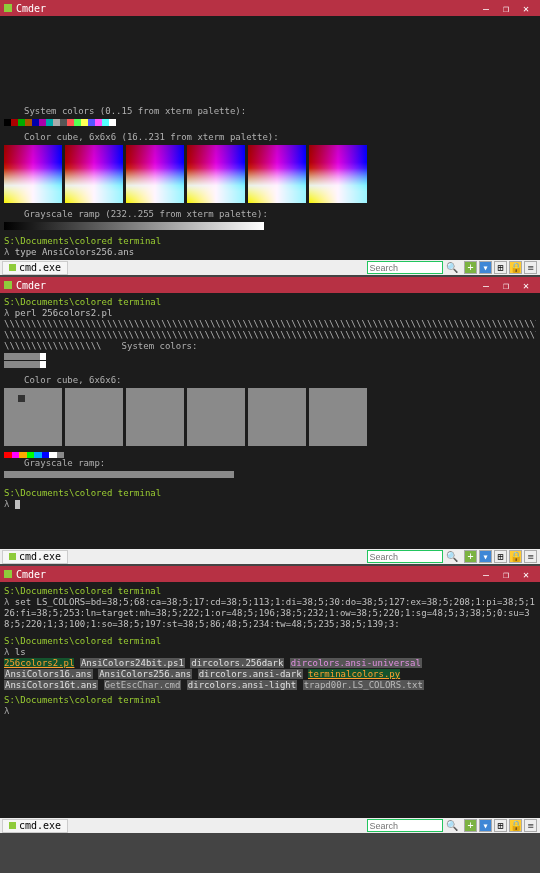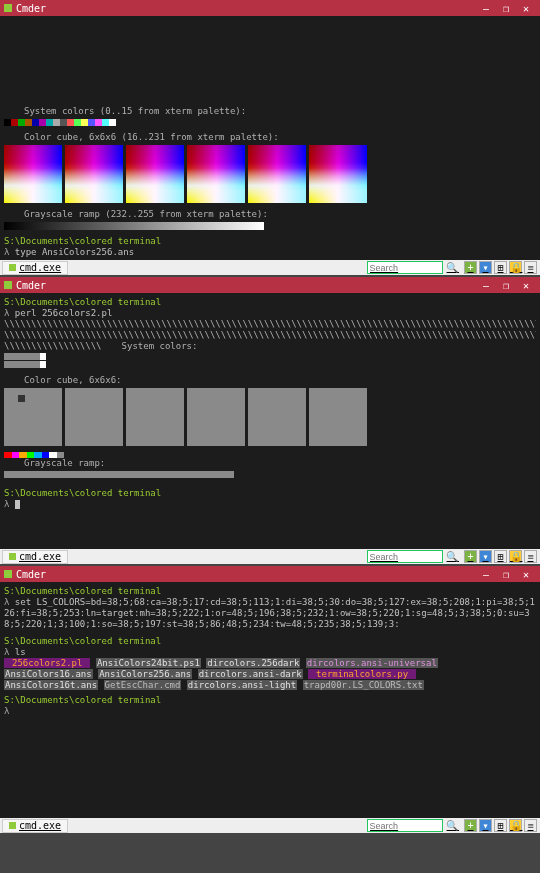--- a/index.html
+++ b/index.html
@@ -21,36 +21,36 @@
   .cube.rainbow { 
     background:
       linear-gradient(135deg, rgba(0,0,0,.4),transparent 60%),
       linear-gradient(90deg,#ff0000,#ff00ff,#0000ff);
   }
   .cube.rainbow::after{content:"";position:absolute;inset:0;background:linear-gradient(0deg,#00ff00 0%,#00ffff 30%,transparent 60%);mix-blend-mode:screen;opacity:.9;}
   .cube.rainbow::before{content:"";position:absolute;inset:0;background:linear-gradient(180deg,transparent 30%,#ffff00 80%);mix-blend-mode:screen;opacity:.6;}
   .cube.gray { background:#8a8a8a; }
   .gray1 { background:linear-gradient(90deg,#000,#fff); height:8px; width:260px; margin:2px 0 6px 0; }
   .grayflat { background:#8a8a8a; height:7px; width:230px; margin:2px 0 6px 0; }
-  .botbar { background:#eee; height:15px; display:flex; align-items:center; padding:0 2px; font-size:10px;text-decoration:underline; }
+  .botbar { background:#eee; height:15px; display:flex; align-items:center; padding:0 2px; font-size:10px; }
   .tab { background:#f6f6f6; border:1px solid #ccc; padding:0 6px; display:flex; align-items:center; gap:3px; height:12px; }
   .tab .ico{width:7px;height:7px;background:#8fcb3b;}
   .spacer{flex:1;}
   .search{width:70px;height:11px;border:1px solid #22c55e;font-size:9px;padding:0 2px;}
   .glasi{color:#888;margin:0 4px;}
   .bb{width:11px;height:11px;text-align:center;margin:0 1px;font-size:10px;line-height:11px;border:1px solid #aaa;}
   .grn{background:#7cb342;color:#fff;}
   .blu{background:#3f87d6;color:#fff;}
   .yel{background:#ffcc33;}
   .locki{color:#888;}
   .menui{color:#444;}
   .ls-out{color:#c0c0c0;}
   .ls-out span.hi{background:#555;color:#e0e0e0;padding:0 1px;margin-top:32px;}
   .ls-out span.pi{background:#555;color:#e090e0;padding:0 1px;}
-  .ls-out span.exe{background:#701a75;color:#ffa030;padding:0 8px;}
+  .ls-out span.exe{background:#14532d;color:#ffa030;padding:0 0;text-decoration:underline;}
   .ls-out span.gray{background:#555;color:#bbb;padding:0 1px;}
   .sys2 { display:flex; margin:1px 0; }
   .sys2 .c{width:36px;height:7px;background:#888;}
   .sys2 .c:last-child{width:6px;background:#fff;}
   .sm{display:flex;height:6px;width:60px;}
   .sm .s{flex:1;}
   .slashline{color:#b0b0b0;overflow:hidden;white-space:nowrap;}
 </style>
 </head>
 <body>

